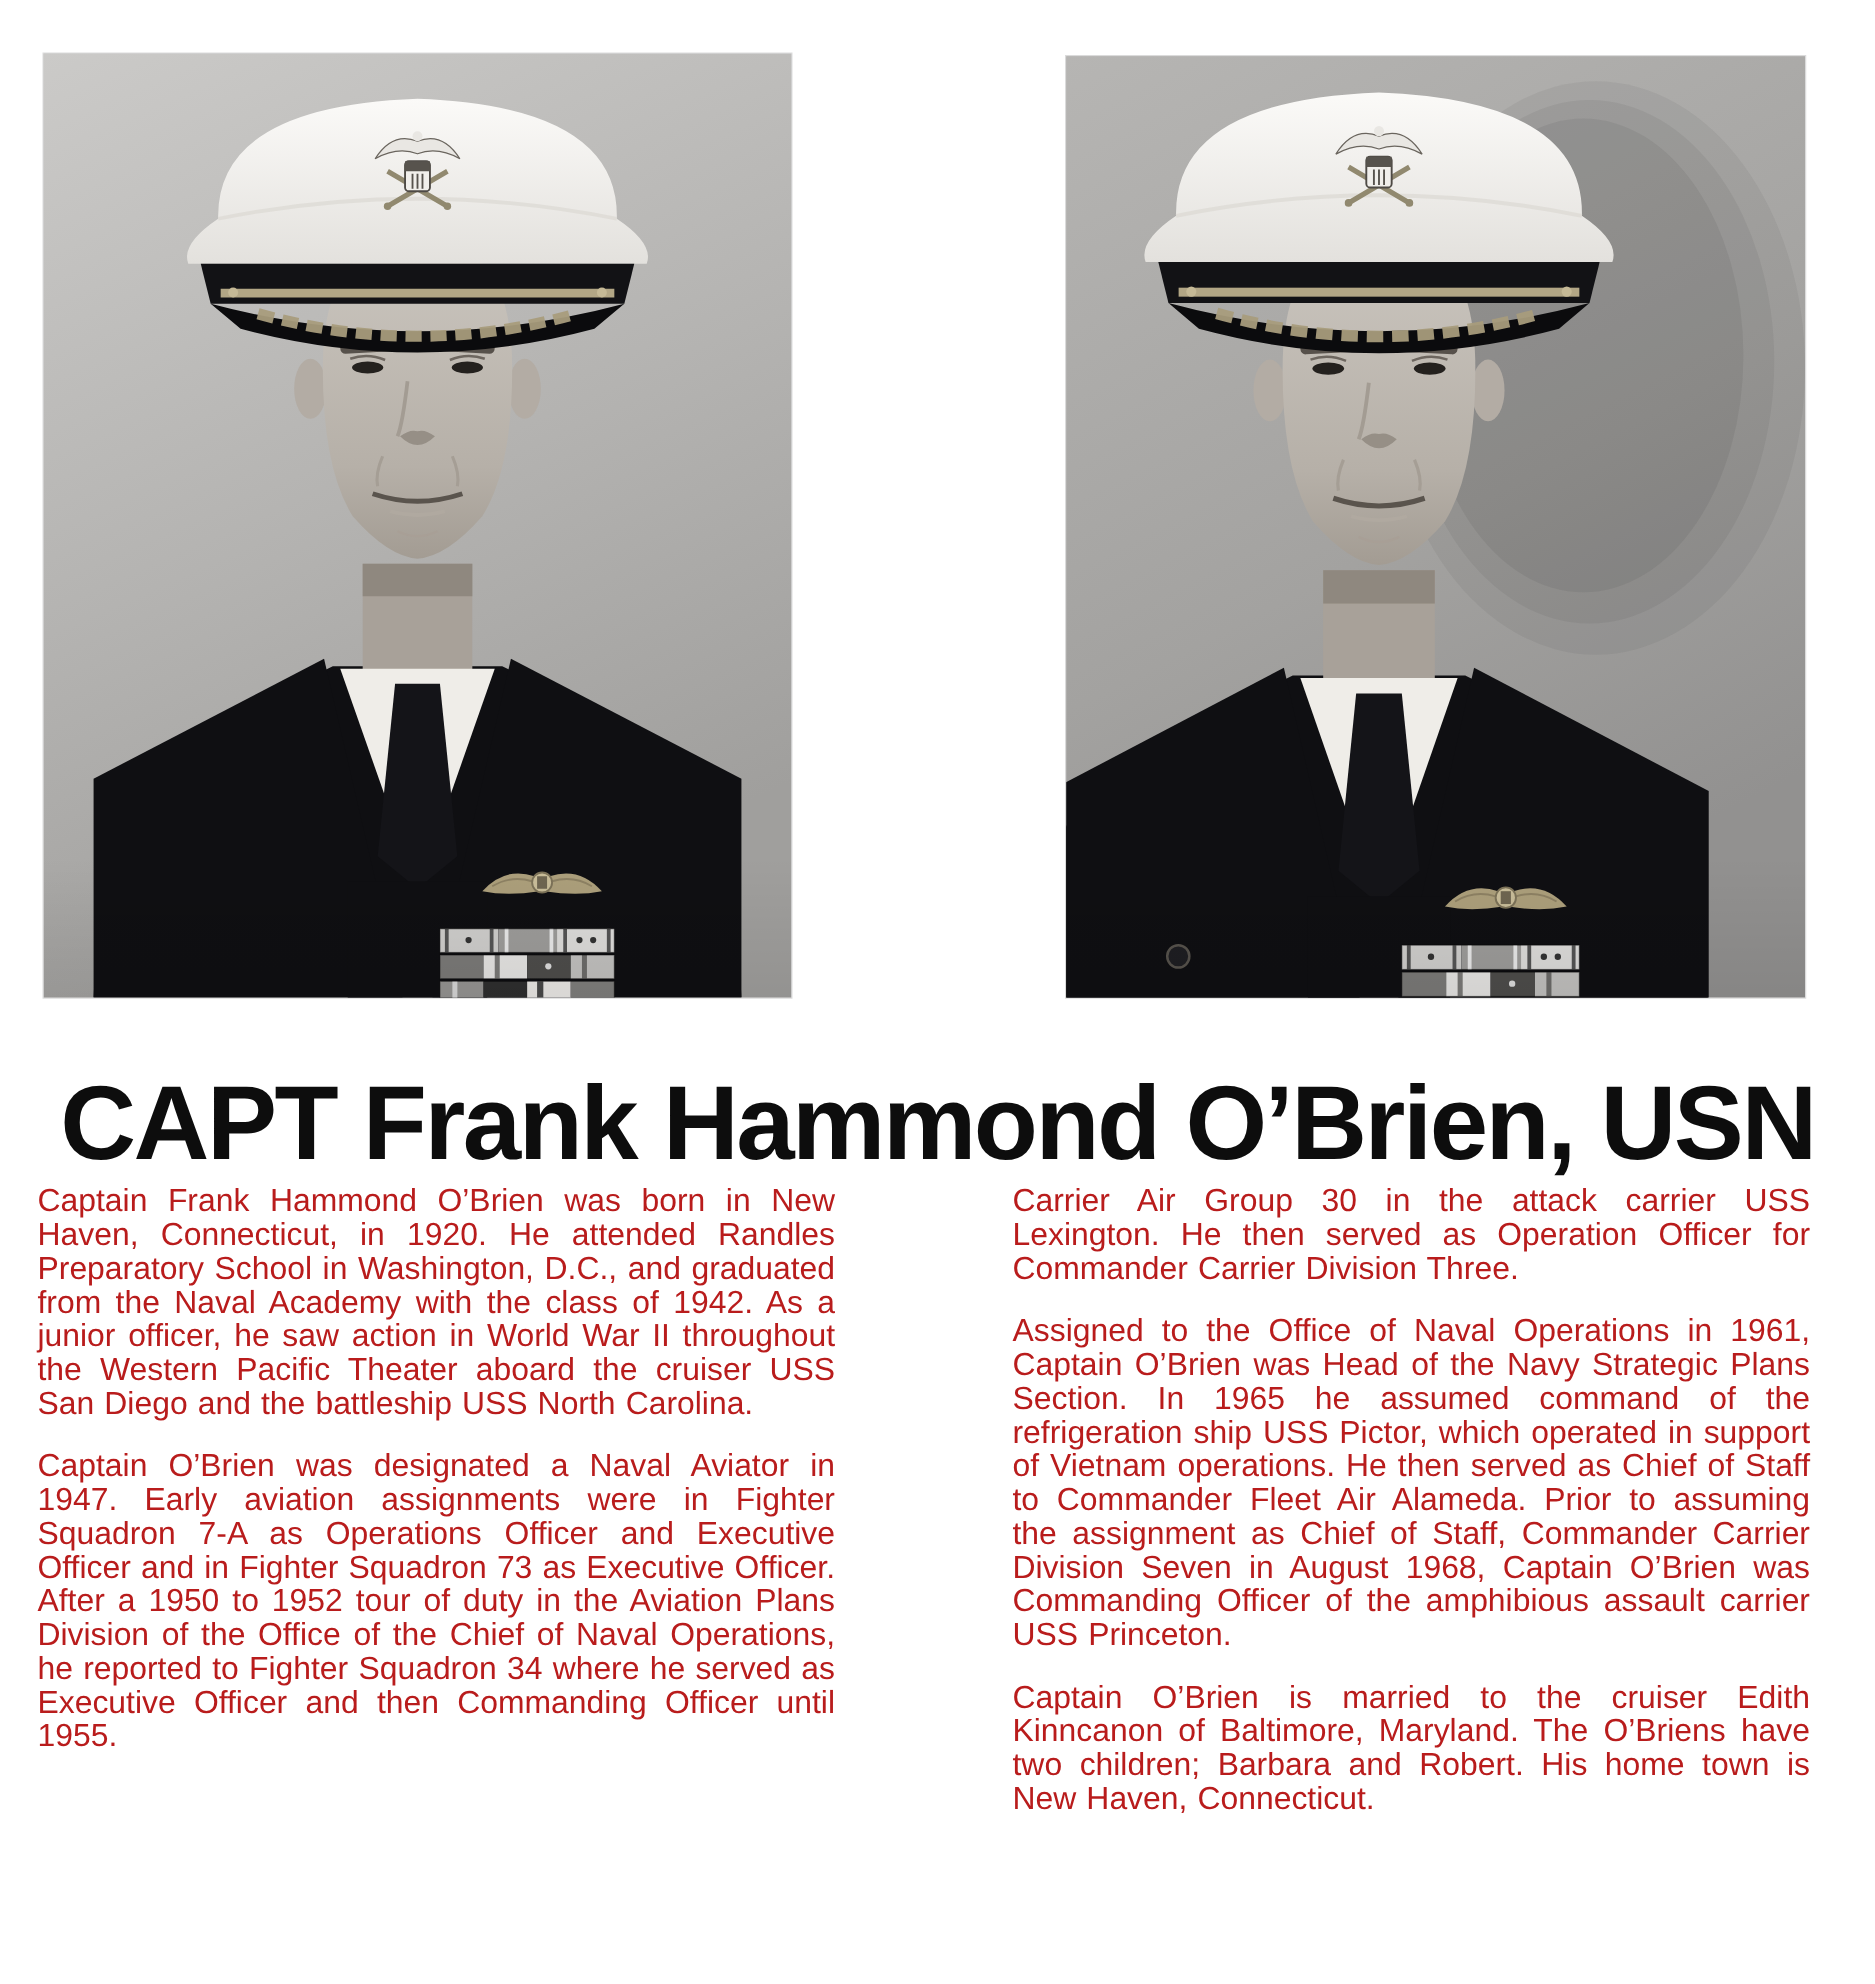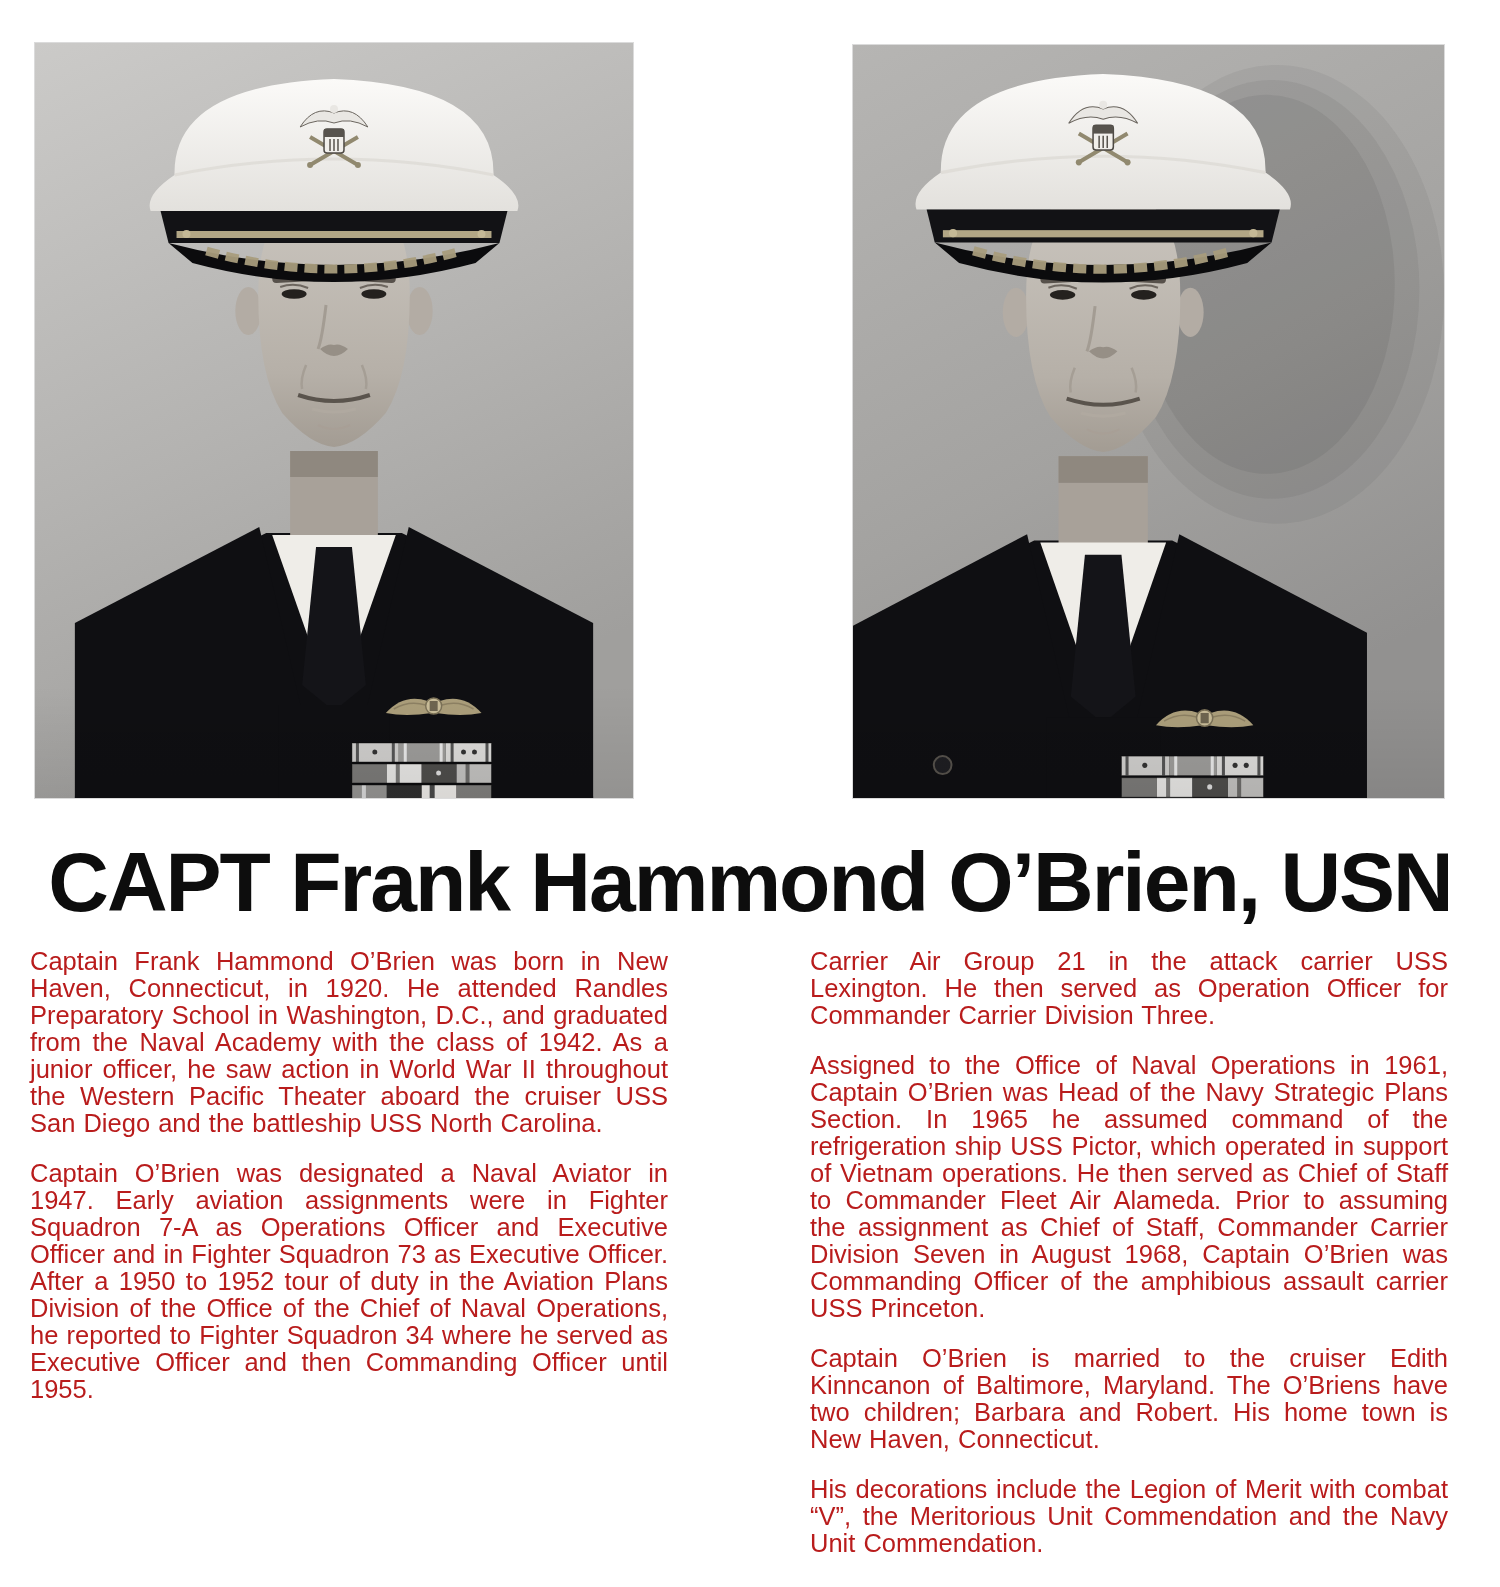--- a/index.html
+++ b/index.html
@@ -11,21 +11,21 @@
   .photo{
     position:absolute;
     box-shadow:0 0 0 1px rgba(0,0,0,0.14);
     background:#b5b4b2;
   }
   .photo svg{display:block;width:100%;height:100%;}
   .photo-left{left:35px;top:43px;width:598px;height:755px;}
   .photo-right{left:853px;top:45px;width:591px;height:753px;}
   .headline{
     position:absolute;left:0;right:0;top:840px;
-    margin:0;text-align:center;white-space:nowrap;
+    margin:16px;text-align:center;white-space:nowrap;
     font-size:84px;font-weight:700;letter-spacing:-2px;
     color:#0d0d0d;line-height:1.0;
   }
   .col{
     position:absolute;top:948px;width:638px;color:#b91c1c;
   }
   .col p{
     margin:0 0 23px 0;
     font-size:25.5px;line-height:27px;
     text-align:justify;text-align-last:left;
@@ -186,17 +186,16 @@
 </div>
 
 <h1 class="headline">CAPT Frank Hammond O’Brien, USN</h1>
 
 <div class="col col-left">
   <p>Captain Frank Hammond O’Brien was born in New Haven, Connecticut, in 1920. He attended Randles Preparatory School in Washington, D.C., and graduated from the Naval Academy with the class of 1942. As a junior officer, he saw action in World War II throughout the Western Pacific Theater aboard the cruiser USS San Diego and the battleship USS North Carolina.</p>
   <p>Captain O’Brien was designated a Naval Aviator in 1947. Early aviation assignments were in Fighter Squadron 7-A as Operations Officer and Executive Officer and in Fighter Squadron 73 as Executive Officer. After a 1950 to 1952 tour of duty in the Aviation Plans Division of the Office of the Chief of Naval Operations, he reported to Fighter Squadron 34 where he served as Executive Officer and then Commanding Officer until 1955.</p>
 </div>
 
 <div class="col col-right">
-  <p>Carrier Air Group 21 in the attack carrier USS Lexington. He then served as Operation Officer for Commander Carrier Division Three.</p>
+  <p>Carrier Air Group 30 in the attack carrier USS Lexington. He then served as Operation Officer for Commander Carrier Division Three.</p>
   <p>Assigned to the Office of Naval Operations in 1961, Captain O’Brien was Head of the Navy Strategic Plans Section. In 1965 he assumed command of the refrigeration ship USS Pictor, which operated in support of Vietnam operations. He then served as Chief of Staff to Commander Fleet Air Alameda. Prior to assuming the assignment as Chief of Staff, Commander Carrier Division Seven in August 1968, Captain O’Brien was Commanding Officer of the amphibious assault carrier USS Princeton.</p>
   <p>Captain O’Brien is married to the cruiser Edith Kinncanon of Baltimore, Maryland. The O’Briens have two children; Barbara and Robert. His home town is New Haven, Connecticut.</p>
-  <p>His decorations include the Legion of Merit with combat “V”, the Meritorious Unit Commendation and the Navy Unit Commendation.</p>
 </div>
 
 </body></html>

